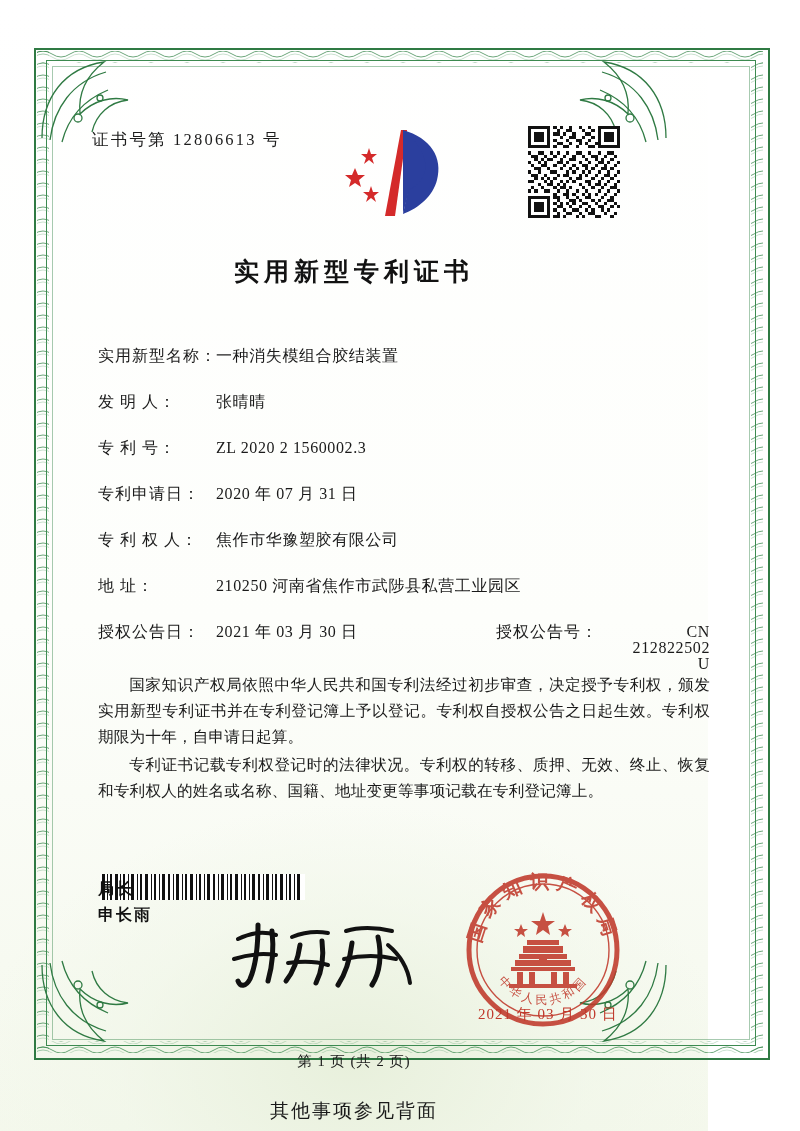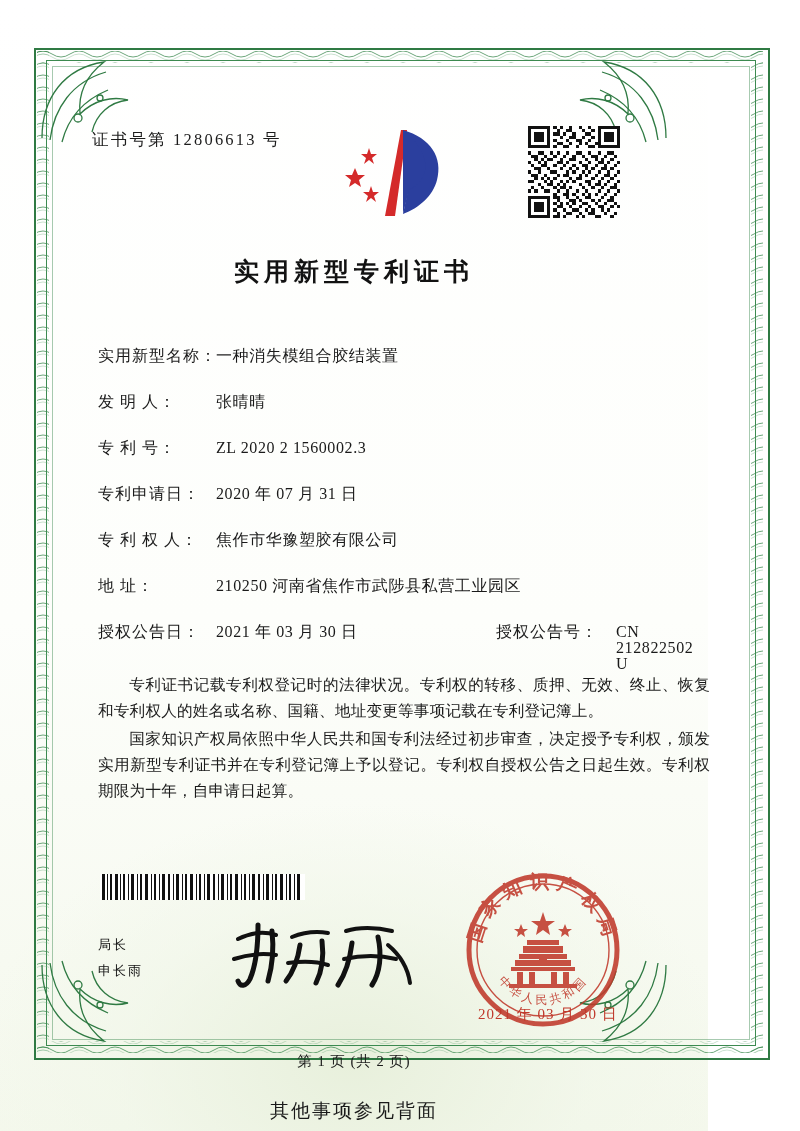--- a/index.html
+++ b/index.html
@@ -122,21 +122,21 @@
     flex: 1;
     letter-spacing: 0.6px;
   }
   .frow.split .fval { flex: 0 0 auto; width: 280px; }
   .flabel2 {
     width: 120px;
     flex: 0 0 120px;
     letter-spacing: 1px;
     white-space: nowrap;
   }
-  .fval2 { flex: 1; letter-spacing: 0.6px; }
+  .fval2 { flex: 1; letter-spacing: 0.6px; text-align: right; }
 
   
   .body-text {
     position: absolute;
     left: 98px; top: 672px;
     width: 612px;
     font-size: 15.6px;
     line-height: 26px;
     text-align: justify;
     color: #1a1a1a;
@@ -150,23 +150,23 @@
   
   .barcode {
     position: absolute;
     left: 100px; top: 874px;
     width: 205px; height: 26px;
   }
 
   
   .sig-label {
     position: absolute;
-    left: 98px; top: 932px;
-    font-size: 13px;
-    font-weight: normal;
+    left: 98px; top: 876px;
+    font-size: 16px;
+    font-weight: bold;
     letter-spacing: 2px;
     line-height: 26px;
     color: #111;
   }
   .sig-hand {
     position: absolute;
     left: 228px; top: 915px;
     width: 190px; height: 78px;
   }
 
@@ -530,22 +530,22 @@
     </div>
     <div class="frow split">
       <span class="flabel">授权公告日：</span>
       <span class="fval">2021 年 03 月 30 日</span>
       <span class="flabel2">授权公告号：</span>
       <span class="fval2">CN 212822502 U</span>
     </div>
   </div>
 
   <div class="body-text">
+    <p>国家知识产权局依照中华人民共和国专利法经过初步审查，决定授予专利权，颁发实用新型专利证书并在专利登记簿上予以登记。专利权自授权公告之日起生效。专利权期限为十年，自申请日起算。</p>
     <p>专利证书记载专利权登记时的法律状况。专利权的转移、质押、无效、终止、恢复和专利权人的姓名或名称、国籍、地址变更等事项记载在专利登记簿上。</p>
-    <p>国家知识产权局依照中华人民共和国专利法经过初步审查，决定授予专利权，颁发实用新型专利证书并在专利登记簿上予以登记。专利权自授权公告之日起生效。专利权期限为十年，自申请日起算。</p>
   </div>
 
   <svg class="barcode" viewBox="0 0 205 26" shape-rendering="crispEdges">
     <rect width="205" height="26" fill="#ffffff"></rect>
     <g fill="#111111">
       <rect x="2" y="0" width="3" height="26"></rect>
         <rect x="7" y="0" width="1" height="26"></rect>
       <rect x="10" y="0" width="2" height="26"></rect>
         <rect x="15" y="0" width="3" height="26"></rect>
       <rect x="20" y="0" width="1" height="26"></rect>

